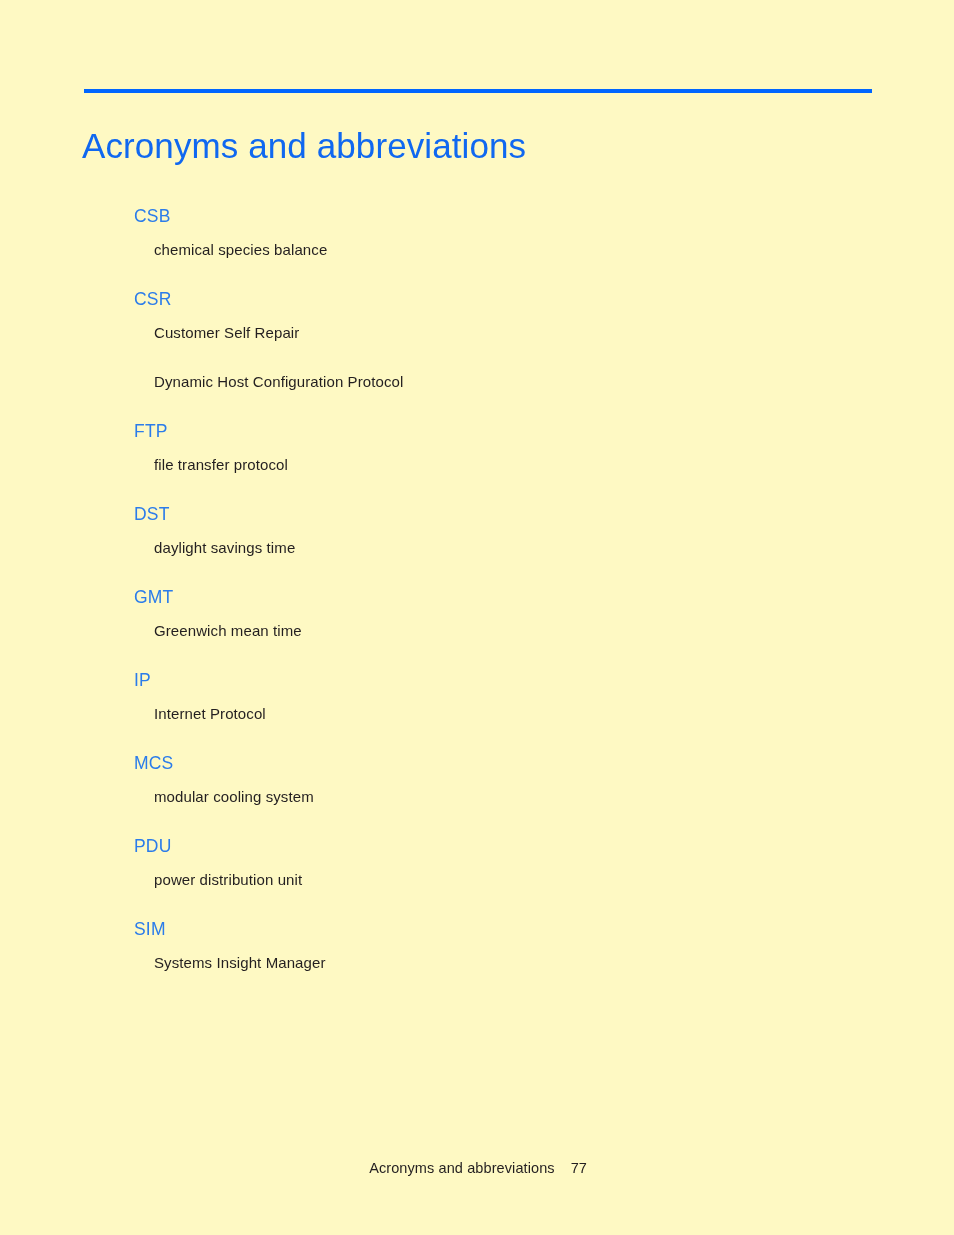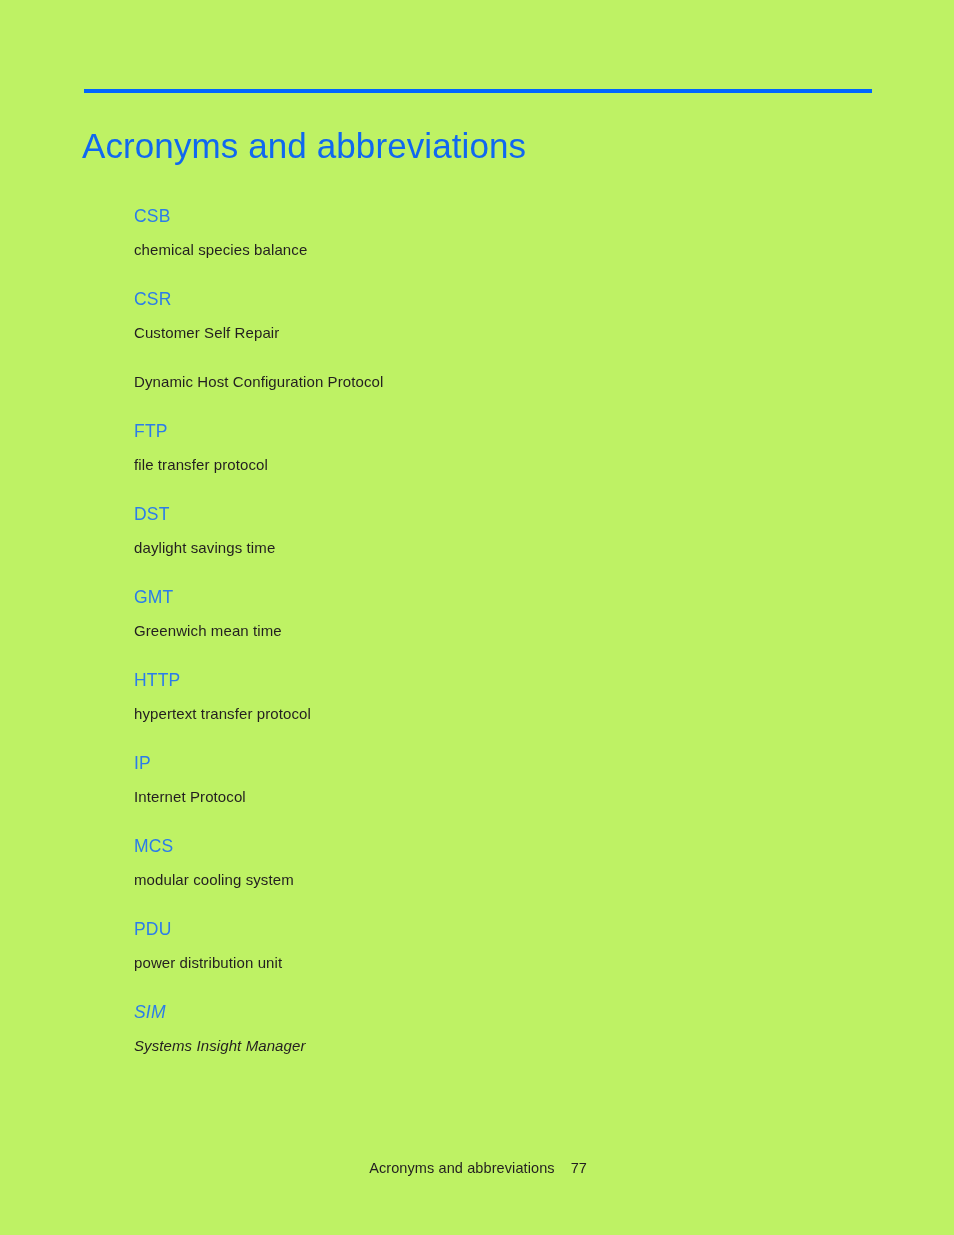--- a/index.html
+++ b/index.html
@@ -4,21 +4,21 @@
 <style>
   html, body {
     margin: 0;
     padding: 0;
     background: #ffffff;
   }
   .page {
     position: relative;
     width: 954px;
     height: 1235px;
-    background: #bef264;
+    background: #fef9c3;
     font-family: "Liberation Sans", sans-serif;
     overflow: hidden;
   }
 
   
   .title-rule {
     position: absolute;
     left: 84px;
     top: 89px;
     width: 788px;
@@ -42,35 +42,35 @@
     position: absolute;
     left: 134px;
     top: 206px;
     width: 700px;
   }
   .entry {
     margin: 0 0 30px 0;
   }
   .entry:last-child {
     margin-bottom: 0;
-    font-style: italic;
   }
   .term {
     font-size: 17.5px;
     line-height: 21px;
     color: #2b7cea;
     font-weight: 400;
     letter-spacing: 0.2px;
   }
   .definition {
     font-size: 15px;
     line-height: 19px;
     color: #231f20;
     margin-top: 13px;
     letter-spacing: 0.1px;
+    margin-left: 20px;
   }
 
   
   .footer {
     position: absolute;
     left: 84px;
     top: 1158px;
     width: 788px;
     text-align: center;
     font-size: 14.5px;
@@ -113,24 +113,20 @@
     </div>
     <div class="entry">
       <div class="term">DST</div>
       <div class="definition">daylight savings time</div>
     </div>
     <div class="entry">
       <div class="term">GMT</div>
       <div class="definition">Greenwich mean time</div>
     </div>
     <div class="entry">
-      <div class="term">HTTP</div>
-      <div class="definition">hypertext transfer protocol</div>
-    </div>
-    <div class="entry">
       <div class="term">IP</div>
       <div class="definition">Internet Protocol</div>
     </div>
     <div class="entry">
       <div class="term">MCS</div>
       <div class="definition">modular cooling system</div>
     </div>
     <div class="entry">
       <div class="term">PDU</div>
       <div class="definition">power distribution unit</div>

